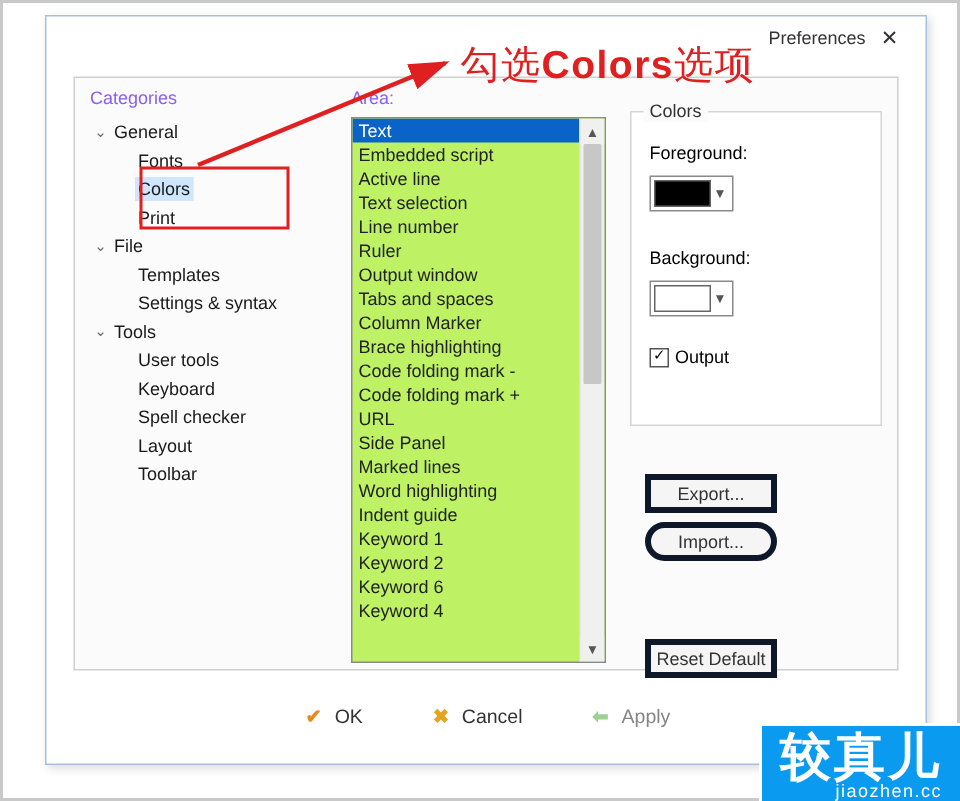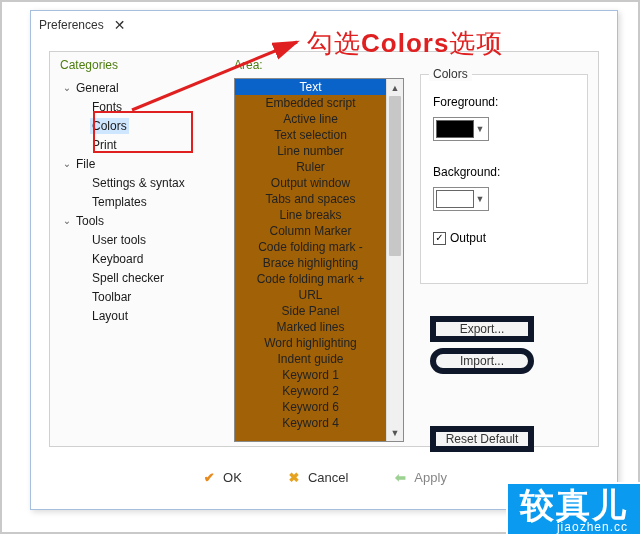--- a/index.html
+++ b/index.html
@@ -1,53 +1,53 @@
 <!DOCTYPE html>
 <html><head>
 <meta charset="utf-8">
 <style>
   * { box-sizing: border-box; font-family: "Segoe UI", Tahoma, sans-serif; }
   body { margin: 0; background: #fff; width: 640px; height: 534px; position: relative; overflow: hidden; }
   .canvas { position: absolute; inset: 0; border: 2px solid #c9c9c9; }
   .dialog { position: absolute; left: 28px; top: 8px; width: 588px; height: 500px; background: #fff; border: 1px solid #a6bfde; box-shadow: 2px 2px 6px rgba(0,0,0,.15); }
-  .titlebar { height: 28px; display:flex; align-items:center; justify-content:flex-start; padding: 0 8px; font-size: 12px; color:#333; }
+  .titlebar { height: 28px; display:flex; align-items:center; justify-content:flex-end; padding: 0 8px; font-size: 12px; color:#333; }
   .titlebar .close { width: 32px; height: 22px; display:flex; align-items:center; justify-content:center; font-size:14px; color:#333; }
   .content { position:absolute; left:18px; right:18px; top:40px; bottom:62px; border:1px solid #d0d0d0; background:#fbfbfb; }
-  .sect-label { position:absolute; font-size:12px; color:#4d7c0f; }
+  .sect-label { position:absolute; font-size:12px; color:#8b5cf6; }
   .cat-label { left:10px; top:6px; }
   .area-label { left:184px; top:6px; }
   .tree { position:absolute; left:10px; top:26px; width:168px; bottom:10px; font-size:12px; color:#1a1a1a; }
   .tree .node { display:flex; align-items:center; height:19px; }
   .tree .exp { width:14px; text-align:center; color:#666; font-size:10px; }
   .tree .lbl { padding:1px 2px; }
   .tree .child { padding-left:30px; }
   .tree .sel .lbl { background:#cfe6ff; }
   .red-box { position:absolute; border:2px solid #e02020; pointer-events:none; }
 
-  .listbox { position:absolute; left:184px; top:26px; width:170px; height:364px; background:#a16207; border:1px solid #8a8a8a; overflow:hidden;text-align:center; }
+  .listbox { position:absolute; left:184px; top:26px; width:170px; height:364px; background:#bef264; border:1px solid #8a8a8a; overflow:hidden; }
   .listinner { position:absolute; left:0; right:17px; top:0; bottom:0; overflow:hidden; }
   .listitem { font-size:12px; padding:1px 4px; color:#222; white-space:nowrap; }
   .listitem.sel { background:#0a63c9; color:#fff; }
   .scrollbar { position:absolute; right:0; top:0; bottom:0; width:17px; background:#f0f0f0; border-left:1px solid #dcdcdc; }
   .scroll-btn { height:17px; display:flex; align-items:center; justify-content:center; font-size:9px; color:#555; background:#f0f0f0; }
   .scroll-thumb { position:absolute; left:2px; right:2px; top:17px; height:160px; background:#c7c7c7; border-radius:1px; }
 
   .colors-group { position:absolute; left:370px; top:22px; width:168px; height:210px; border:1px solid #d4d4d4; background:#fff; }
   .grouptitle { position:absolute; left:8px; top:-8px; background:#fbfbfb; padding:0 4px; font-size:12px; color:#333; }
   .fg-label { position:absolute; left:12px; top:20px; font-size:12px;text-align:center; }
   .bg-label { position:absolute; left:12px; top:90px; font-size:12px; }
   .swatch { position:absolute; left:12px; width:56px; height:24px; border:1px solid #8a8a8a; padding:2px; background:#fff; display:flex; align-items:center; }
   .swatch .well { flex:1; height:100%; border:1px solid #666; }
   .swatch .drop { width:12px; text-align:center; font-size:9px; color:#555; }
   .sw-fg { top:42px; } .sw-fg .well { background:#000; }
   .sw-bg { top:112px; } .sw-bg .well { background:#fff; }
   .def-row { position:absolute; left:12px; top:156px; display:flex; align-items:center; gap:4px; font-size:12px; }
   .chk { width:13px; height:13px; border:1px solid #555; display:inline-flex; align-items:center; justify-content:center; font-size:10px; line-height:1; }
 
-  .btn { position:absolute; width:104px; height:26px; border:6px solid #0f172a; background:#f5f5f5; font-size:12px; display:flex; align-items:center; justify-content:center; color:#333; }
+  .btn { position:absolute; width:88px; height:26px; border:4px solid #0f172a; background:#f5f5f5; font-size:12px; display:flex; align-items:center; justify-content:center; color:#333; }
   .btn.export { left:380px; top:264px; }
   .btn.import { left:380px; top:296px;border-radius:13px; }
   .btn.resetd { left:380px; top:374px; }
 
   .bottombar { position:absolute; left:18px; right:18px; bottom:14px; height:36px; display:flex; align-items:center; justify-content:center; gap:20px; }
   .bbtn { display:flex; align-items:center; gap:6px; padding:5px 12px; font-size:13px; color:#333; }
   .bbtn .i { width:16px; height:16px; display:flex; align-items:center; justify-content:center; font-weight:bold; }
   .i-ok { color:#e88b1f; } .i-cancel { color:#e6a31f; } .i-apply { color:#5bb34a; }
 
   .annot { position:absolute; color:#e02020; font-size:26px; font-weight:500; pointer-events:none; letter-spacing:1px; }
@@ -87,60 +87,59 @@
             <span class="lbl">Colors</span>
           </div>
         <div class="node child">
             <span class="lbl">Print</span>
           </div>
         <div class="node">
             <span class="exp">⌄</span>
             <span class="lbl">File</span>
           </div>
         <div class="node child">
+            <span class="lbl">Templates</span>
+          </div>
+        <div class="node child">
             <span class="lbl">Settings &amp; syntax</span>
-          </div>
-        <div class="node child">
-            <span class="lbl">Templates</span>
           </div>
         <div class="node">
             <span class="exp">⌄</span>
             <span class="lbl">Tools</span>
           </div>
         <div class="node child">
             <span class="lbl">User tools</span>
           </div>
         <div class="node child">
             <span class="lbl">Keyboard</span>
           </div>
         <div class="node child">
             <span class="lbl">Spell checker</span>
           </div>
         <div class="node child">
+            <span class="lbl">Layout</span>
+          </div>
+        <div class="node child">
             <span class="lbl">Toolbar</span>
-          </div>
-        <div class="node child">
-            <span class="lbl">Layout</span>
           </div>
       </div>
 
       <div class="listbox">
         <div class="listinner" id="listinner">
             <div class="listitem sel">Text</div>
             <div class="listitem">Embedded script</div>
             <div class="listitem">Active line</div>
             <div class="listitem">Text selection</div>
             <div class="listitem">Line number</div>
             <div class="listitem">Ruler</div>
             <div class="listitem">Output window</div>
             <div class="listitem">Tabs and spaces</div>
-            <div class="listitem">Line breaks</div>
             <div class="listitem">Column Marker</div>
+            <div class="listitem">Brace highlighting</div>
             <div class="listitem">Code folding mark -</div>
-            <div class="listitem">Brace highlighting</div>
             <div class="listitem">Code folding mark +</div>
             <div class="listitem">URL</div>
             <div class="listitem">Side Panel</div>
             <div class="listitem">Marked lines</div>
             <div class="listitem">Word highlighting</div>
             <div class="listitem">Indent guide</div>
             <div class="listitem">Keyword 1</div>
             <div class="listitem">Keyword 2</div>
             <div class="listitem">Keyword 6</div>
             <div class="listitem">Keyword 4</div>

